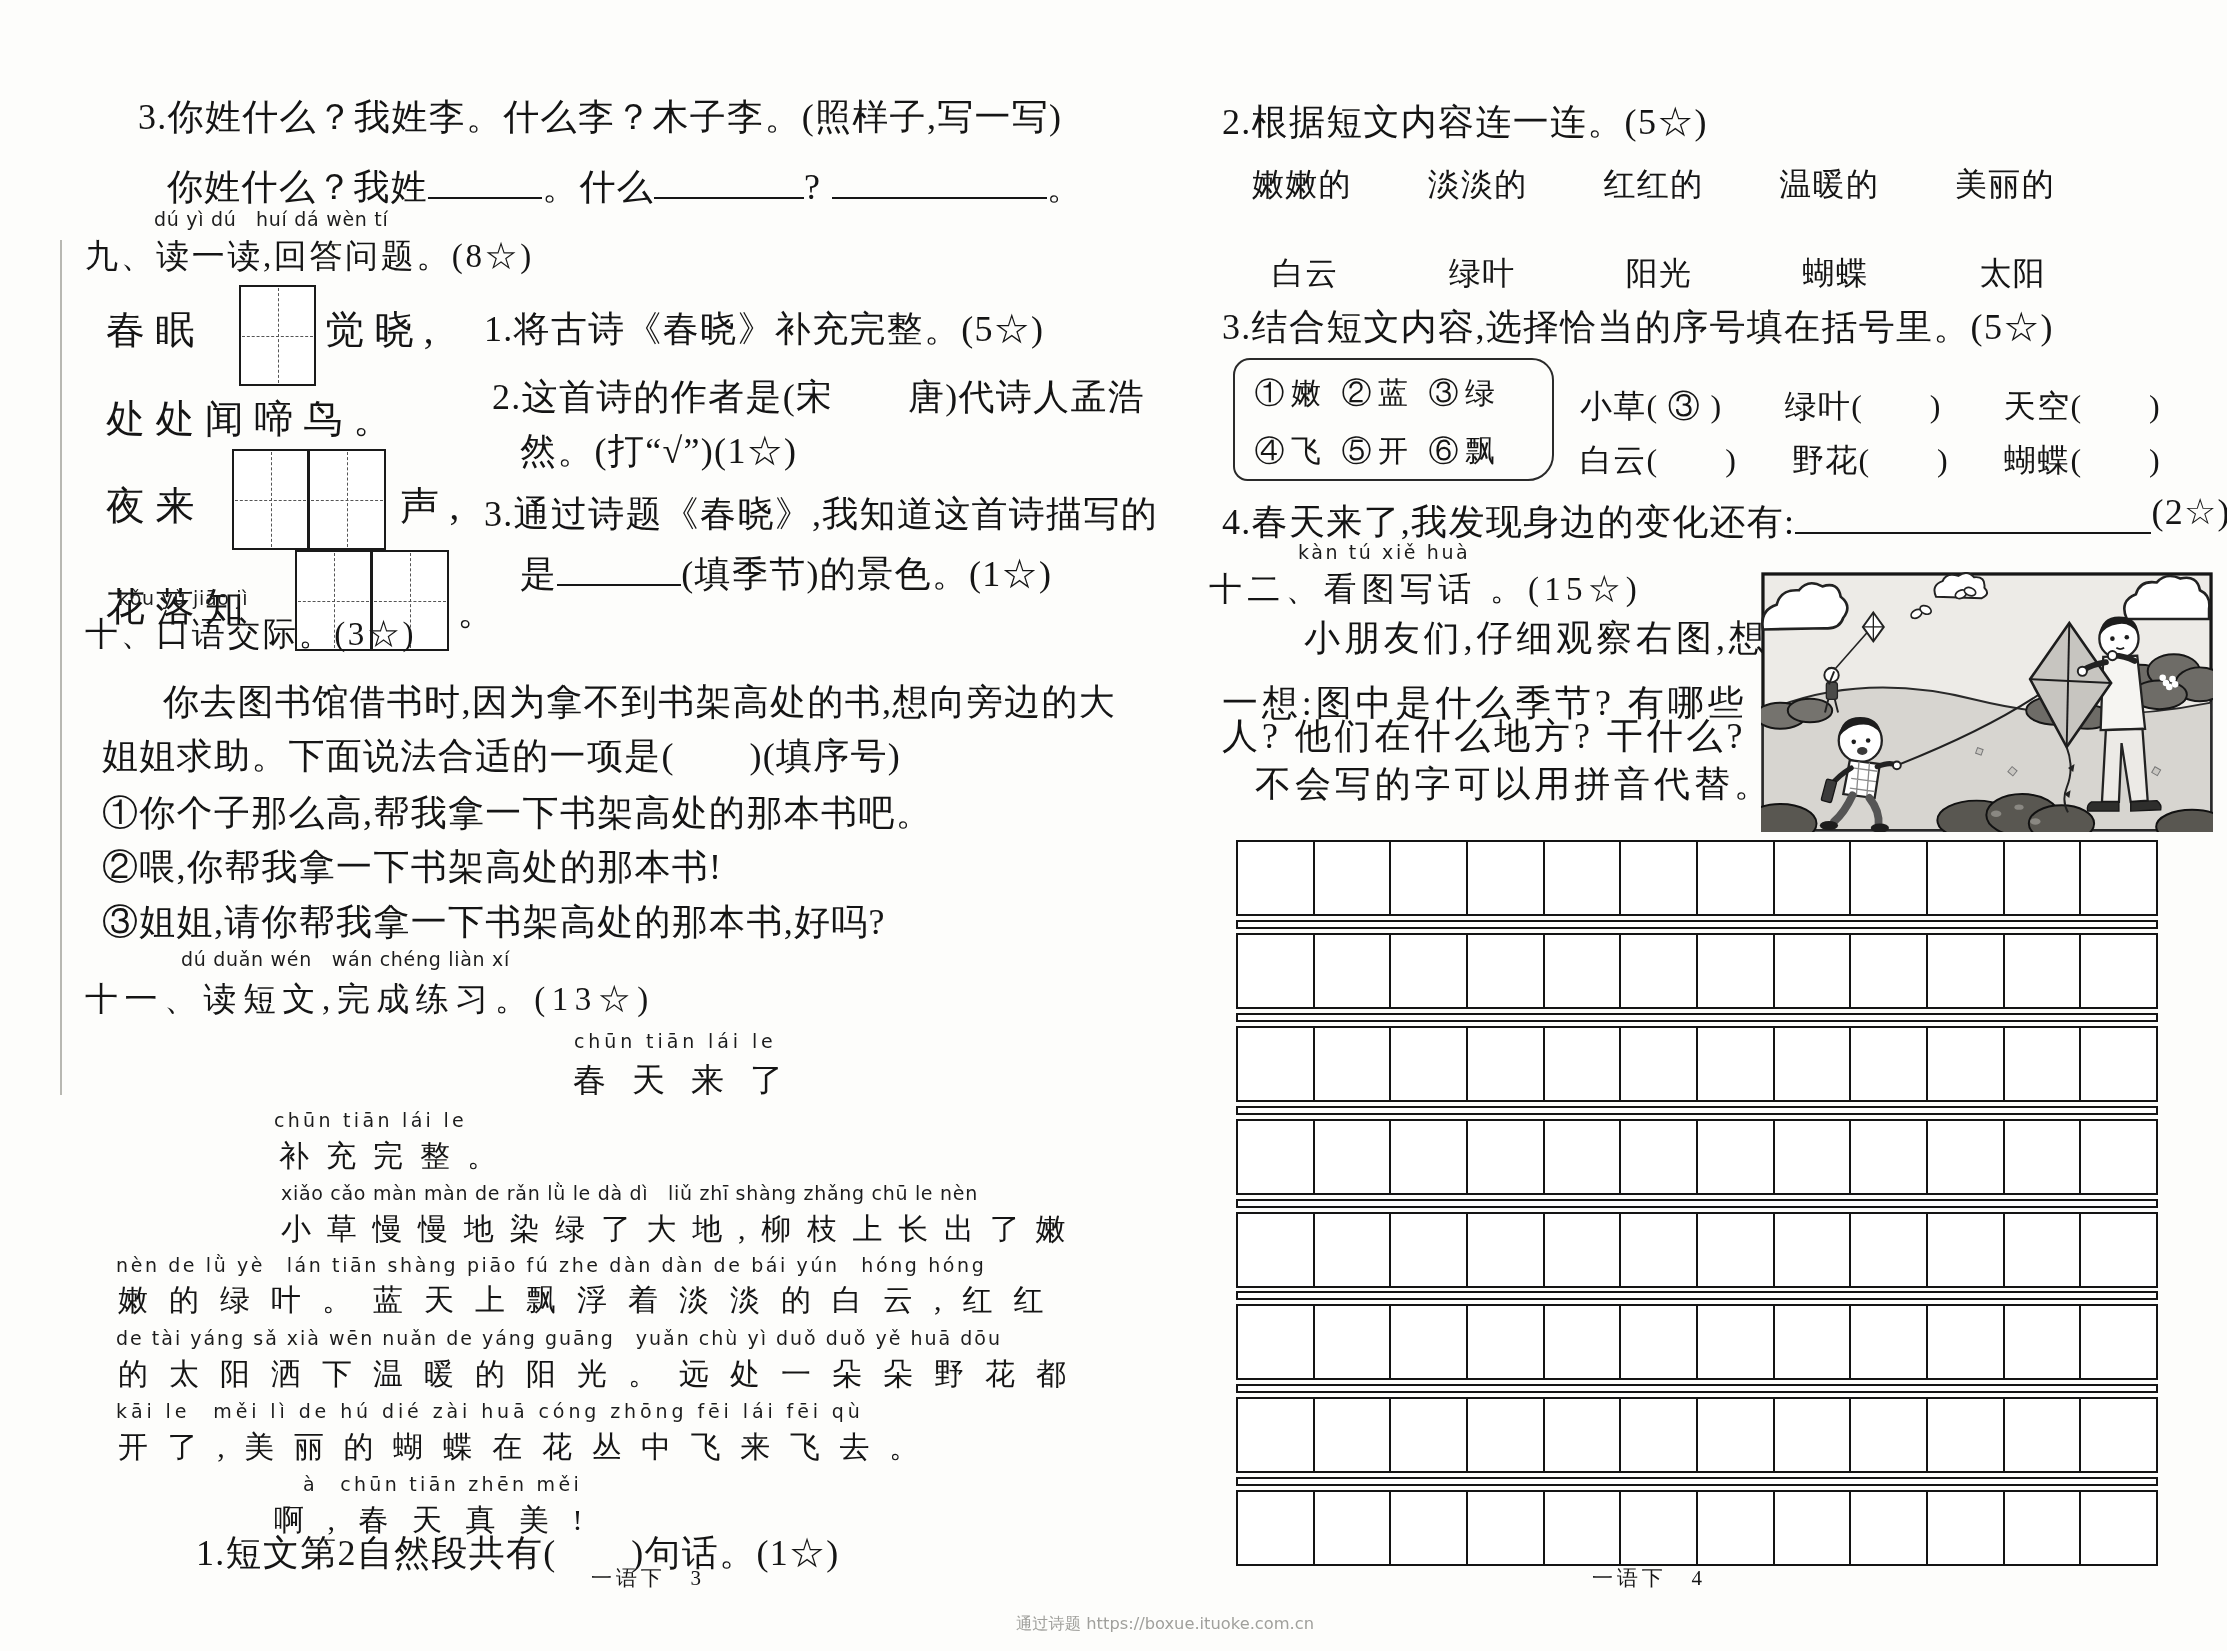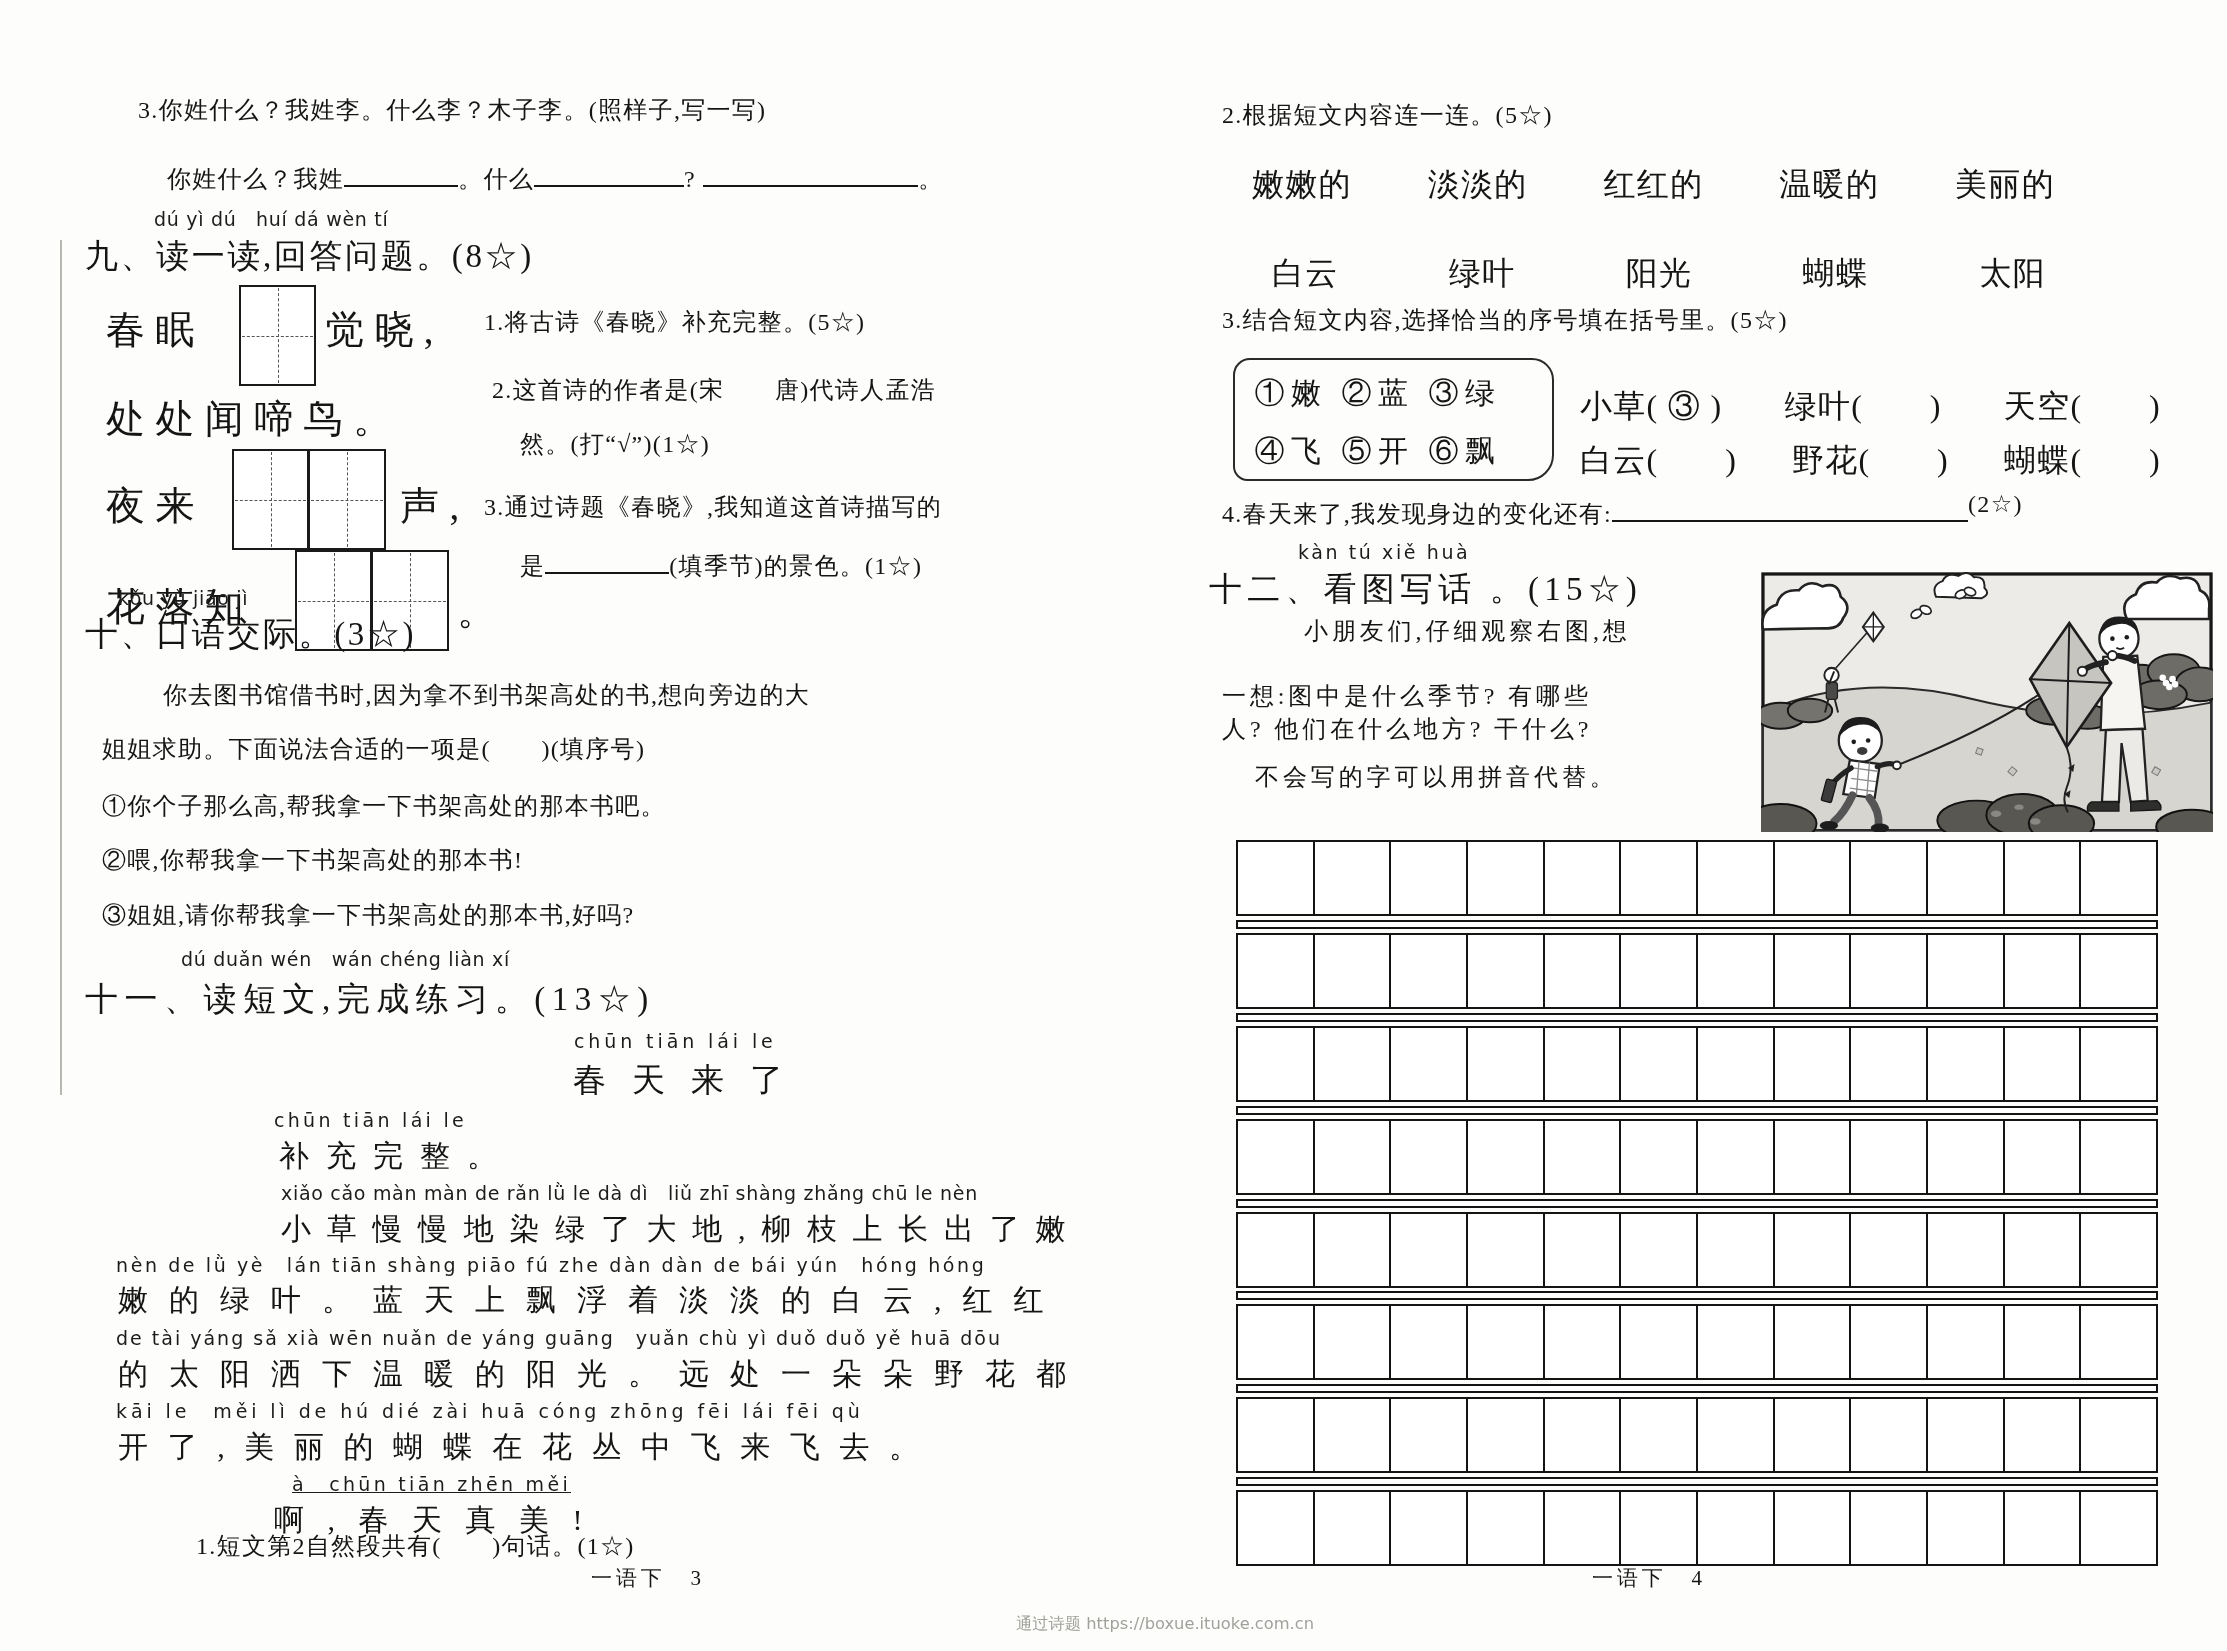--- a/index.html
+++ b/index.html
@@ -3,21 +3,21 @@
 <meta charset="utf-8">
 <style>
   html,body{margin:0;padding:0;}
   body{
     width:2227px;height:1652px;position:relative;
     background:#fdfdfb;color:#151515;
     font-family:"Liberation Serif", serif;
     overflow:hidden;
   }
   .t{position:absolute;white-space:nowrap;line-height:1.15;}
-  .cn{font-size:24px;letter-spacing:1.3px;}
+  .cn{font-size:36px;letter-spacing:1.3px;}
   .h{font-size:33px;letter-spacing:2.6px;}
   .py{font-family:"DejaVu Sans", sans-serif;font-size:19px;color:#1c1c1c;letter-spacing:0.7px;}
   .poem{font-size:39px;letter-spacing:10.4px;}
   .blank{display:inline-block;border-bottom:2.6px solid #161616;height:1em;vertical-align:baseline;}
   
   .tzg{position:relative;width:77px;height:101px;border:2.6px solid #1a1a1a;background:#fff;box-sizing:border-box;display:inline-block;vertical-align:top;}
   .tzg::before{content:"";position:absolute;left:1.3px;right:1.3px;top:50%;border-top:1.3px dashed #555;}
   .tzg::after{content:"";position:absolute;top:1.3px;bottom:1.3px;left:50%;border-left:1.3px dashed #555;}
   .tzg-pair{position:absolute;display:flex;}
   .tzg-pair .tzg + .tzg{border-left-width:1.3px;}
@@ -103,21 +103,21 @@
 
 <div class="t py" style="left:116px;top:1255px;letter-spacing:2.6px;">nèn de lǜ yè　lán tiān shàng piāo fú zhe dàn dàn de bái yún　hóng hóng</div>
 <div class="t" style="left:118px;top:1283px;font-size:30px;letter-spacing:21px;">嫩的绿叶。蓝天上飘浮着淡淡的白云,红红</div>
 
 <div class="t py" style="left:116px;top:1328px;letter-spacing:2px;">de tài yáng sǎ xià wēn nuǎn de yáng guāng　yuǎn chù yì duǒ duǒ yě huā dōu</div>
 <div class="t" style="left:118px;top:1357px;font-size:30px;letter-spacing:21px;">的太阳洒下温暖的阳光。远处一朵朵野花都</div>
 
 <div class="t py" style="left:116px;top:1401px;letter-spacing:3.9px;">kāi le　měi lì de hú dié zài huā cóng zhōng fēi lái fēi qù</div>
 <div class="t" style="left:118px;top:1430px;font-size:30px;letter-spacing:19.6px;">开了,美丽的蝴蝶在花丛中飞来飞去。</div>
 
-<div class="t py" style="left:292px;top:1474px;letter-spacing:3.3px;text-decoration:underline;">à　chūn tiān zhēn měi</div>
+<div class="t py" style="left:303px;top:1474px;letter-spacing:3.3px;">à　chūn tiān zhēn měi</div>
 <div class="t" style="left:274px;top:1503px;font-size:30px;letter-spacing:23.5px;">啊,春天真美!</div>
 
 <div class="t cn" style="left:196px;top:1533px;">1.短文第2自然段共有(　　)句话。(1☆)</div>
 <div class="t" style="left:591px;top:1566px;font-size:21px;letter-spacing:3.9px;">一语下　3</div>
 
 <div class="t cn" style="left:1222px;top:102px;">2.根据短文内容连一连。(5☆)</div>
 
 <div class="frow" style="left:1252px;top:163px;width:803px;">
   <span>嫩嫩的</span>
   <span>淡淡的</span>

